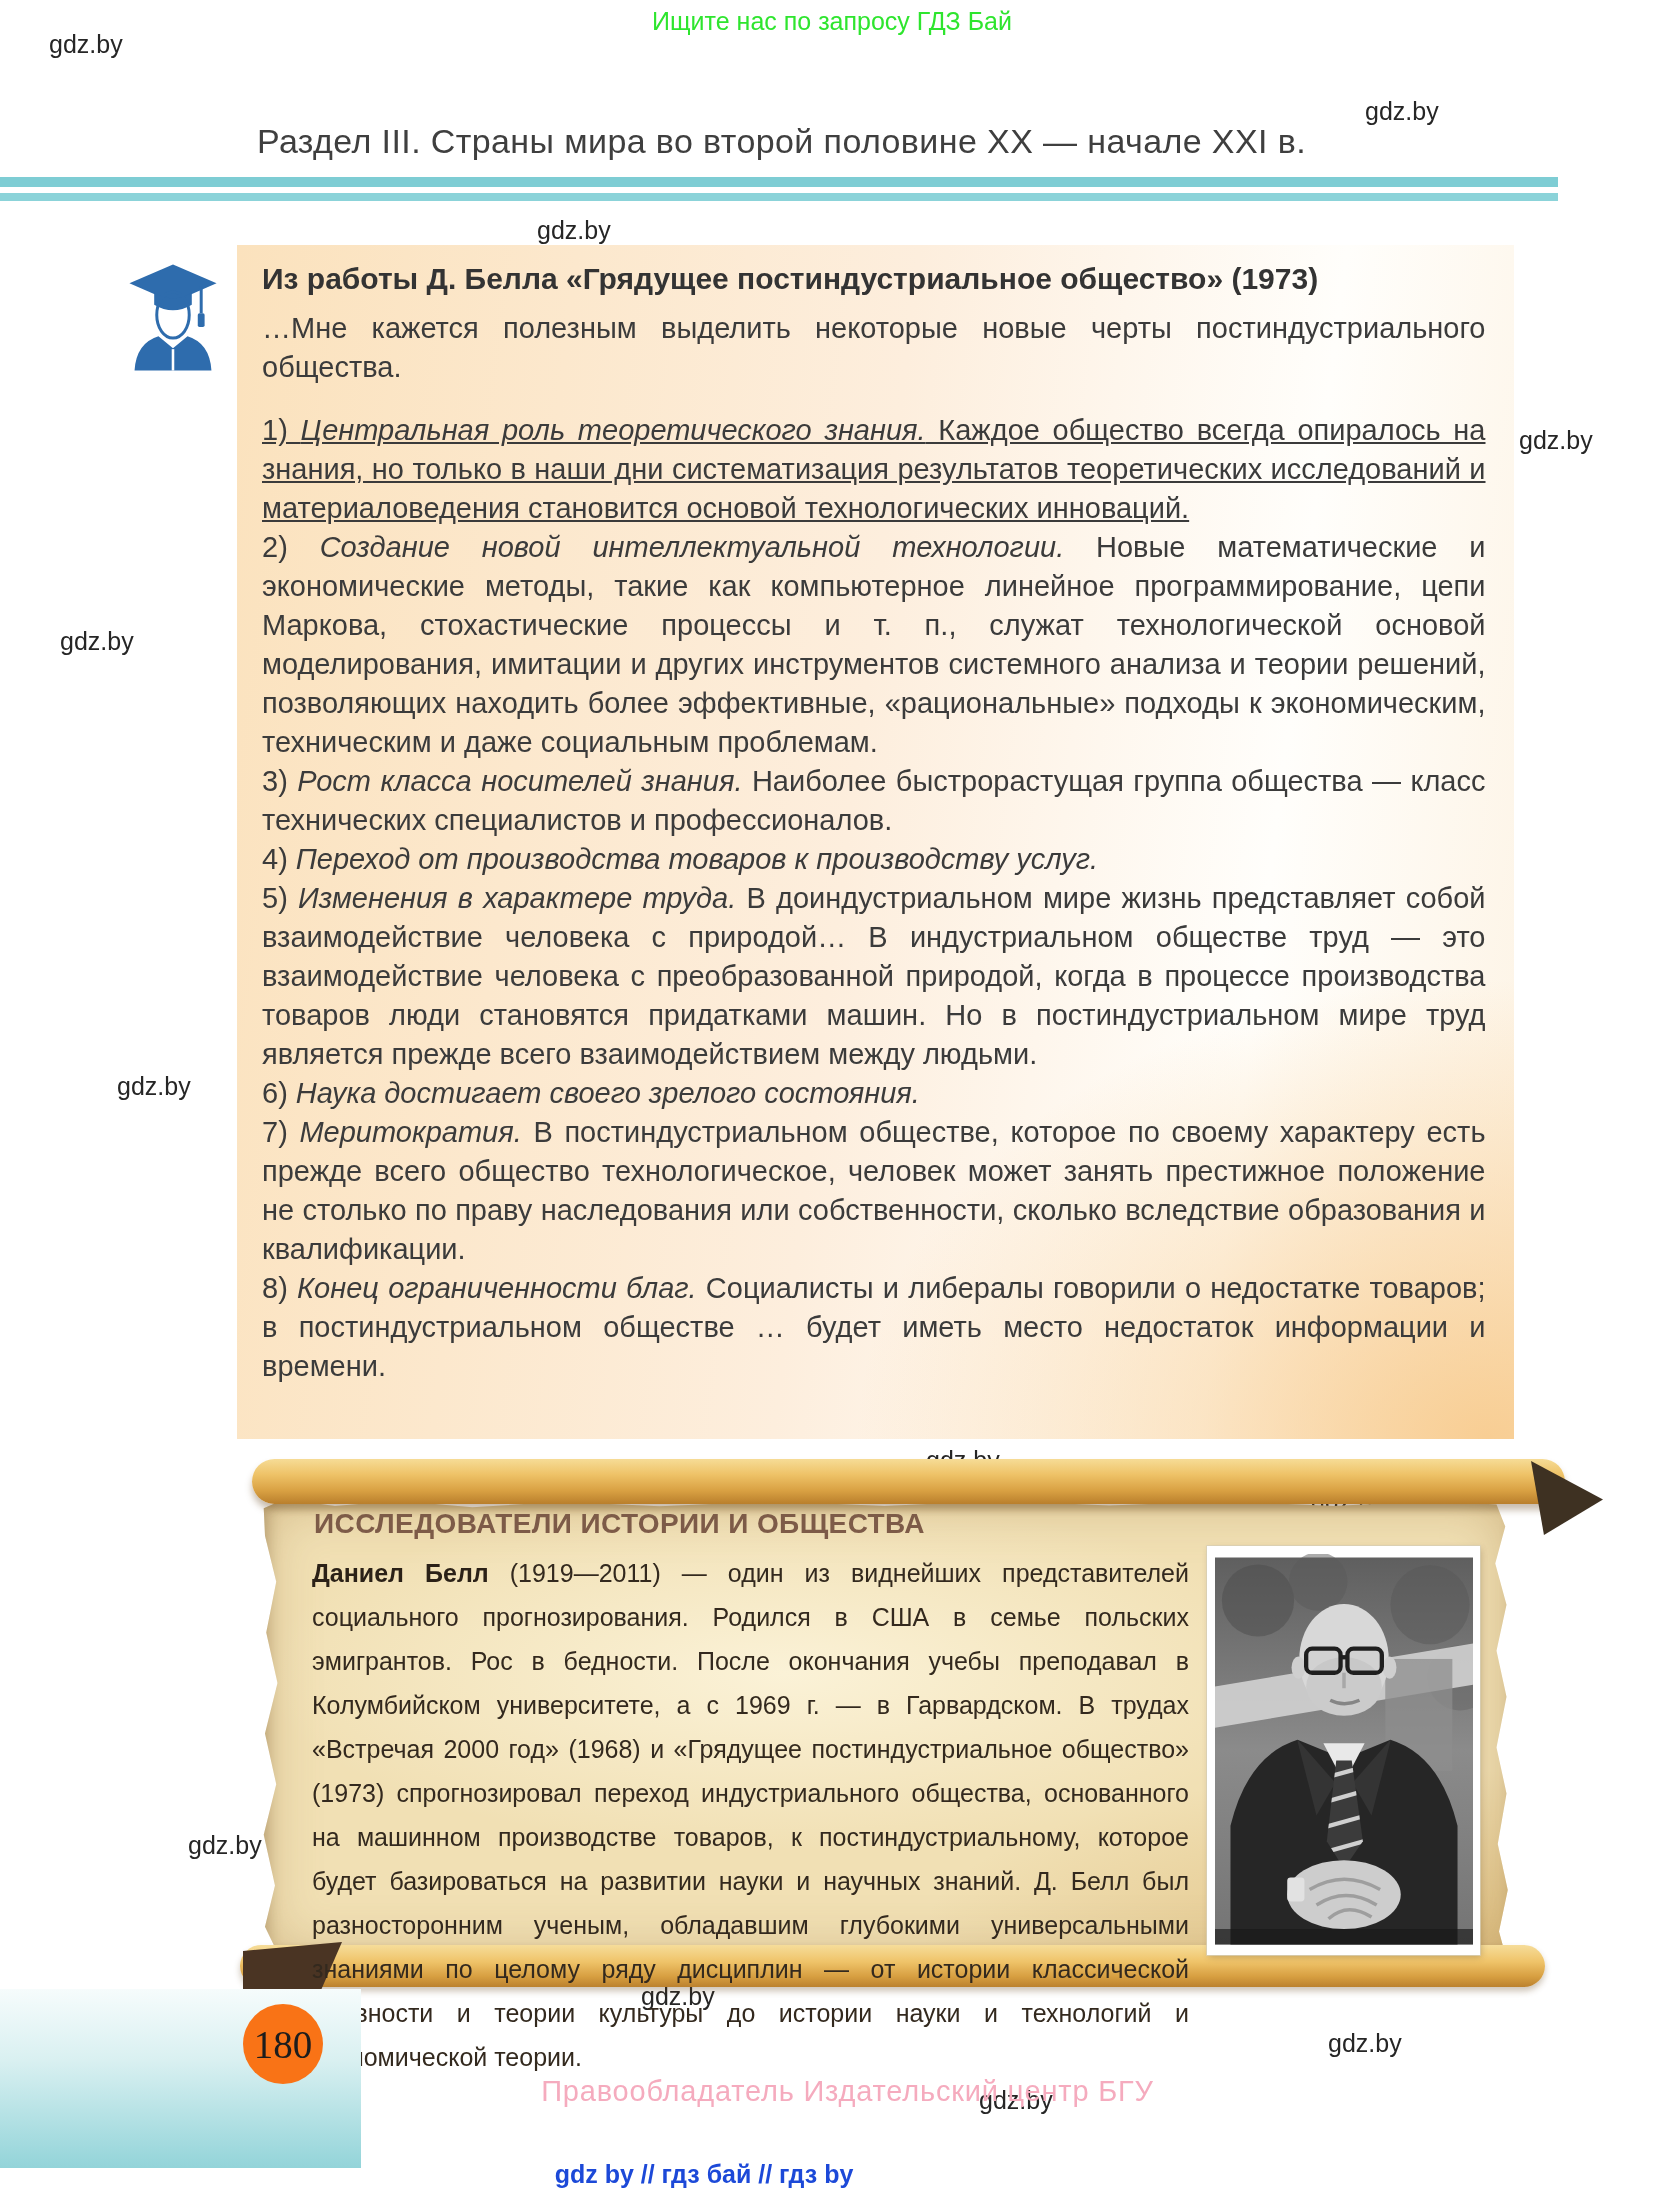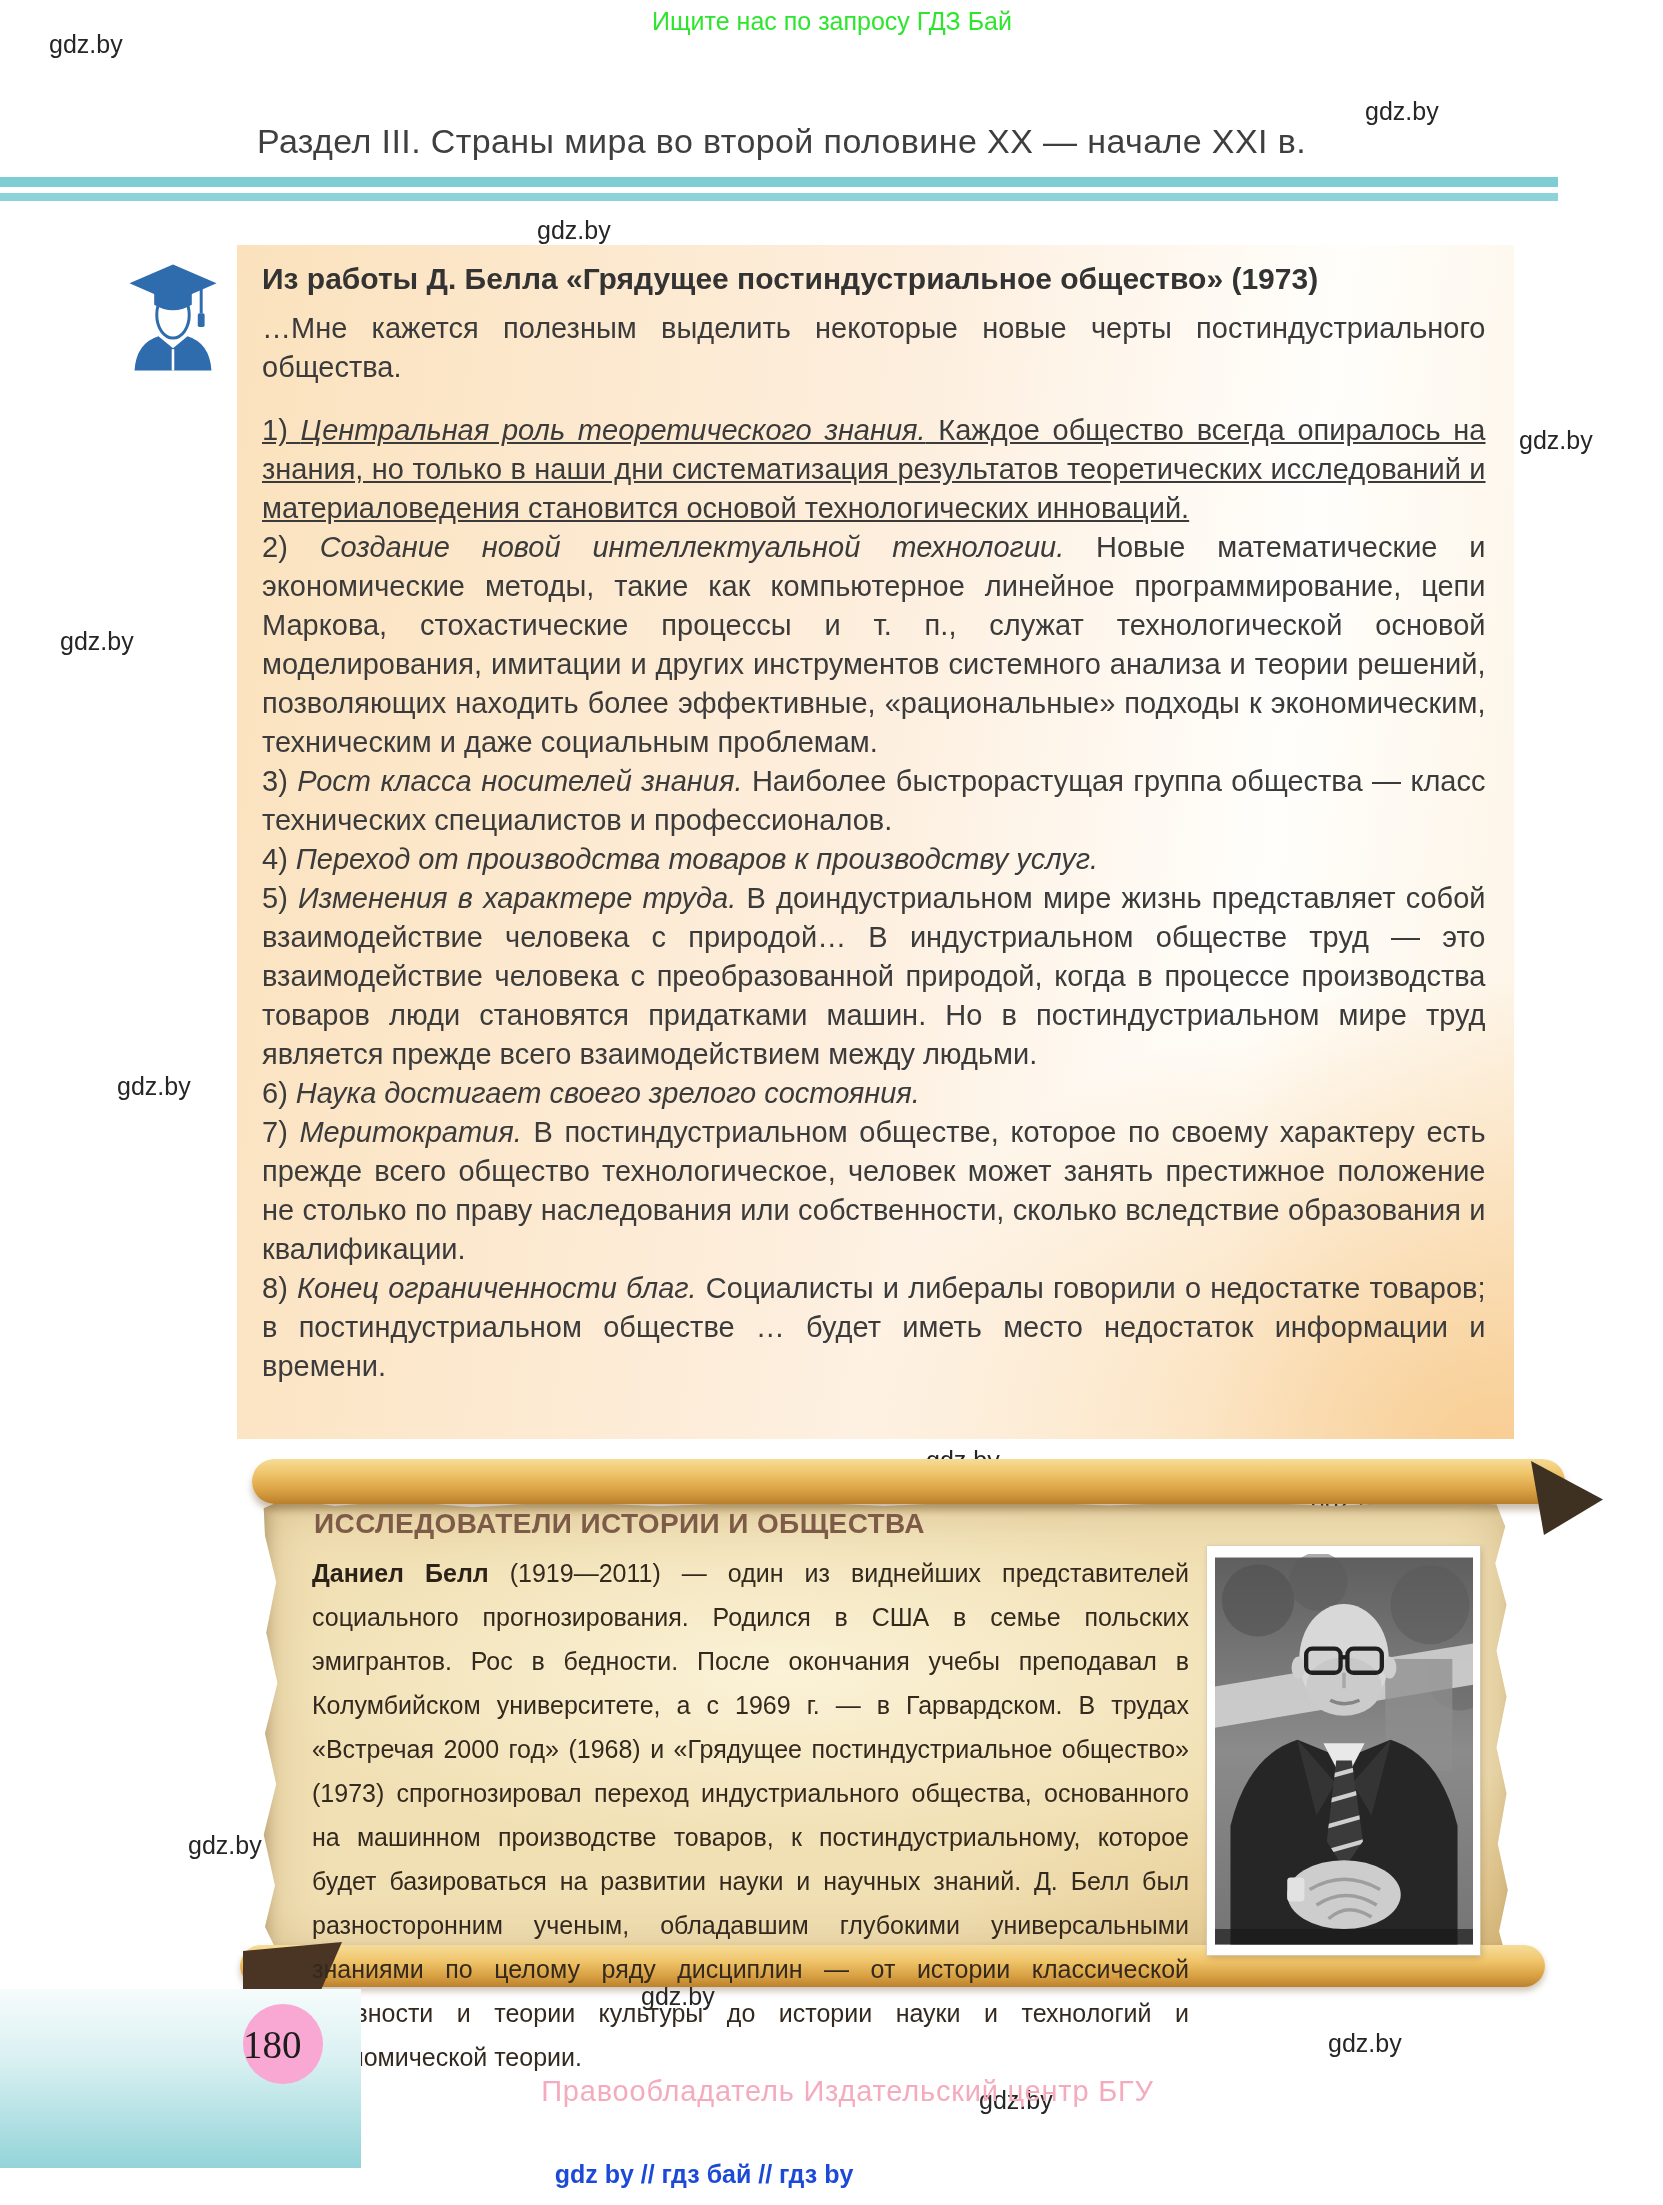--- a/index.html
+++ b/index.html
@@ -78,21 +78,21 @@
     padding:7.5px;box-shadow:0 0 0 0.8px #d8cfb6, 1.7px 2.5px 6.7px rgba(90,60,25,.3);
   }
   .photo-frame svg{display:block;width:100%;height:100%;}
   
   .teal-panel{
     position:absolute;left:0;top:1989px;width:361px;height:179px;
     background:linear-gradient(#f6fcfc 0%,#d9f0f1 40%,#93d4d9 100%);
   }
   .page-num-circle{
     position:absolute;left:243px;top:2004px;width:80px;height:80px;border-radius:50%;
-    background:#f9a8d4;display:flex;align-items:center;
+    background:#f97316;display:flex;align-items:center;justify-content:center;
     font-family:"Liberation Serif",serif;font-size:39px;color:#1d1d1d;
   }
   .copyright{
     position:absolute;left:252px;top:2031px;width:1191px;text-align:center;
     font-size:29px;color:var(--pink);letter-spacing:0.8px;margin-top:44px;
   }
   .footer-links{
     position:absolute;left:0;top:2160px;width:1408px;text-align:center;
     font-size:25px;color:var(--blue-link);font-weight:bold;
   }

